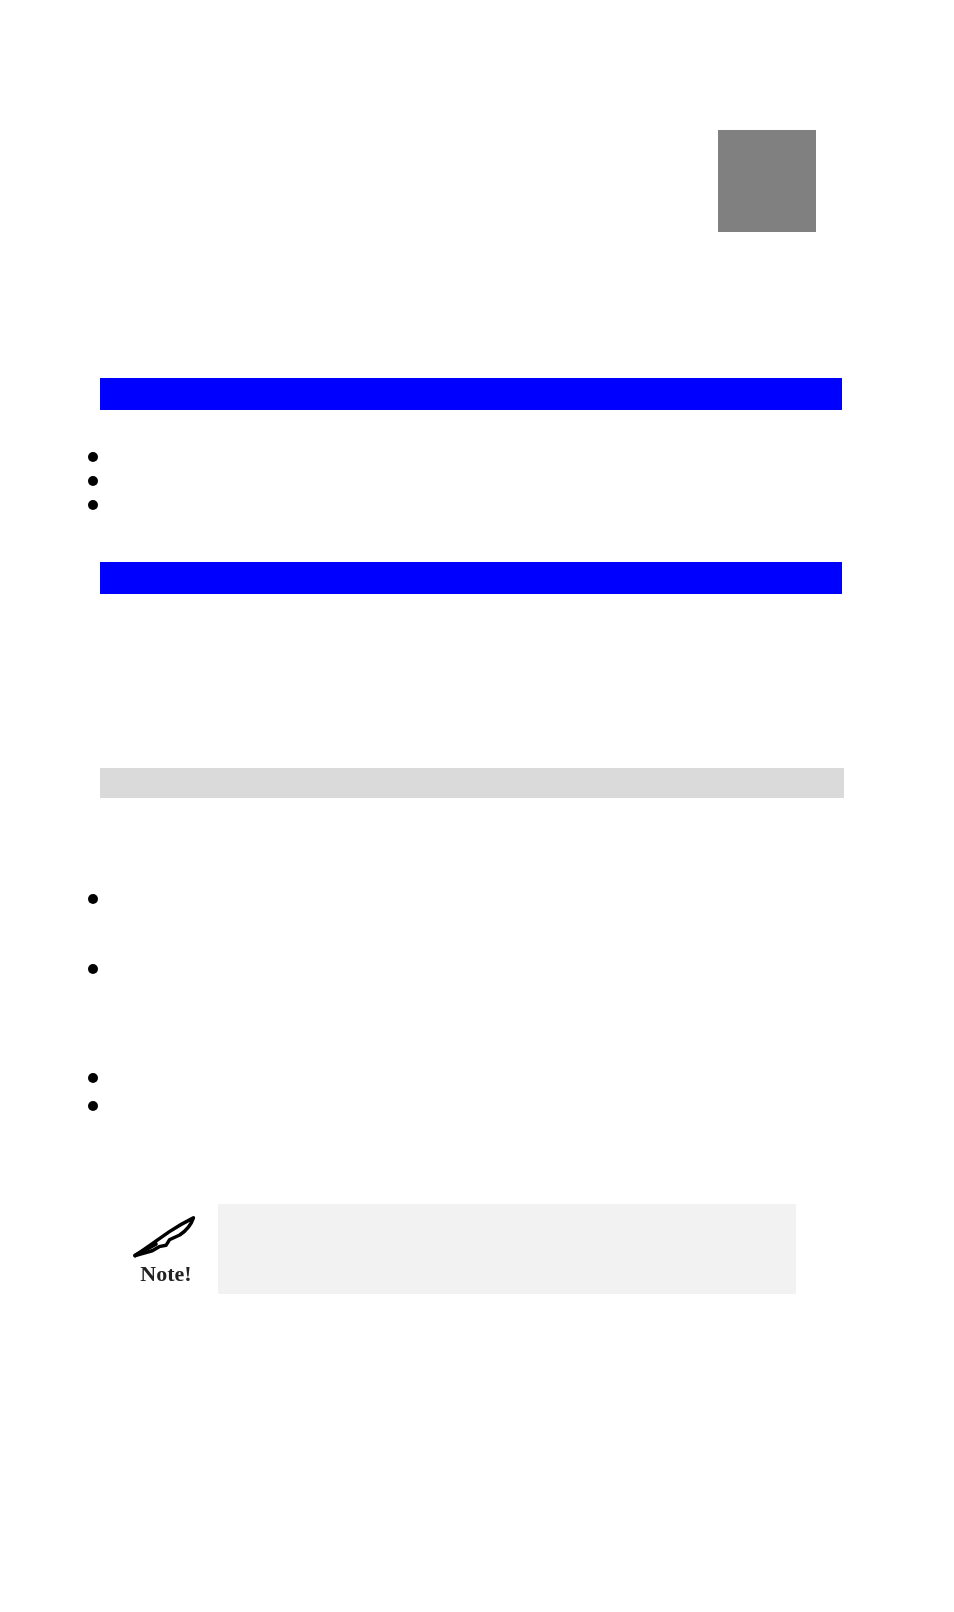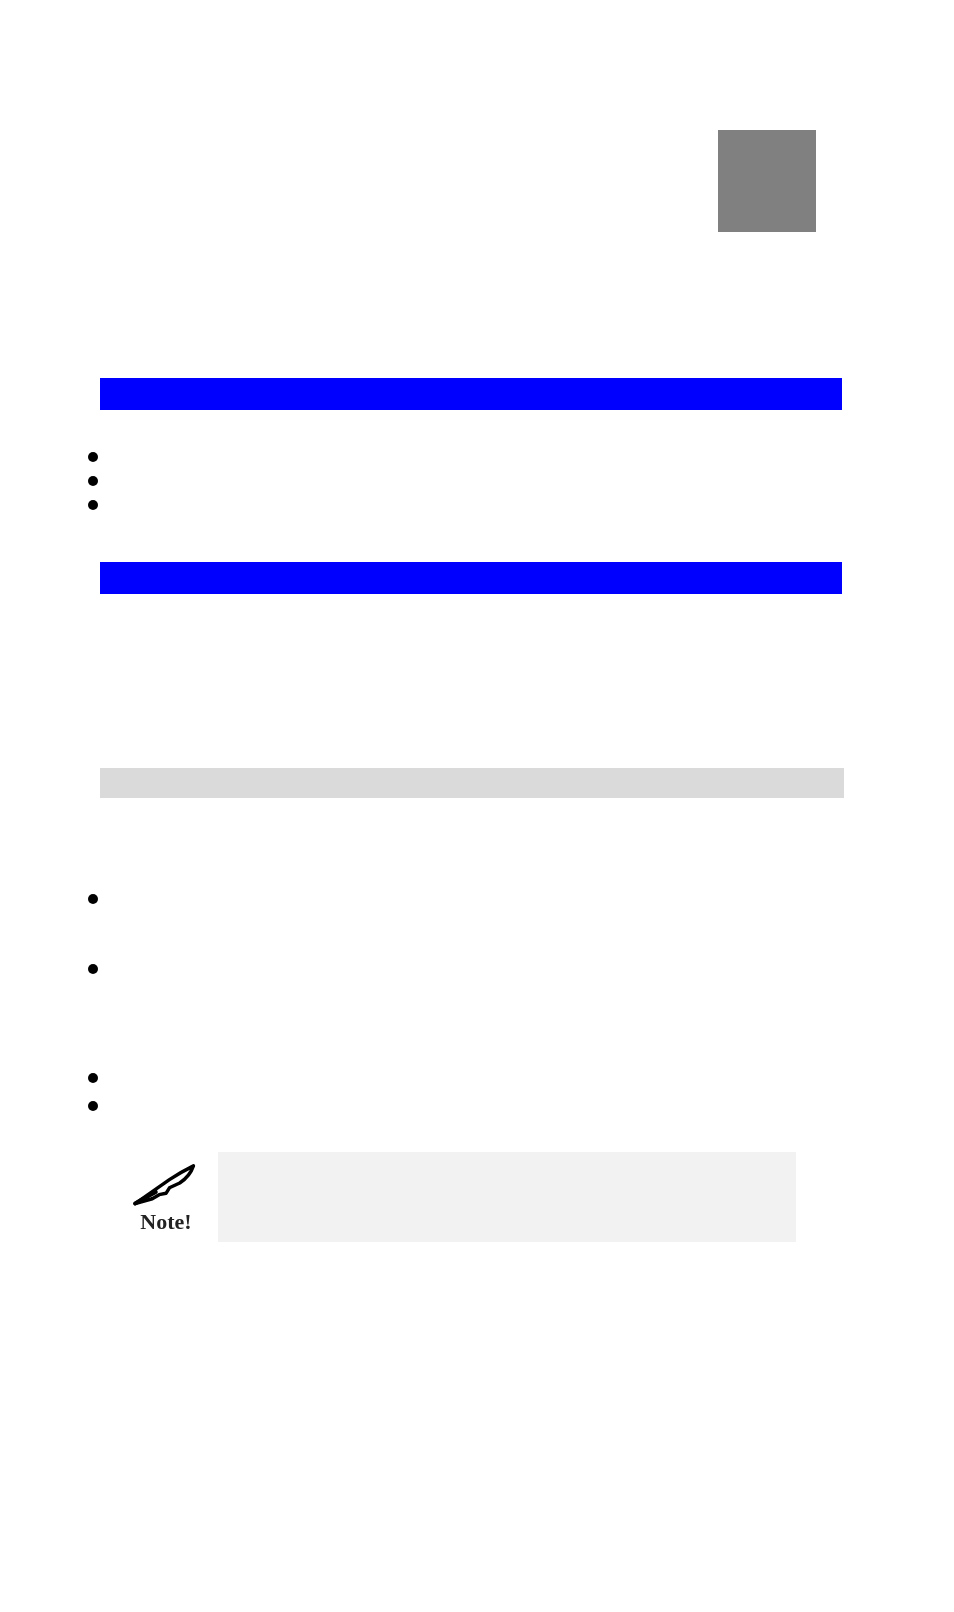--- a/index.html
+++ b/index.html
@@ -49,21 +49,21 @@
     margin-bottom: 14px;
   }
   #list1 { top: 452px; }
   #list1 li { margin-bottom: 14px; }
   #list2 { top: 894px; }
   #list2 li:nth-child(1) { margin-bottom: 60px; }
   #list3 { top: 1073px; }
   #list3 li { margin-bottom: 18px; }
   .note-row {
     position: absolute;
-    top: 1152px;
+    top: 1204px;
     left: 122px;
     right: 158px;
     display: flex;
     align-items: stretch;
   }
   .note-icon-cell {
     width: 96px;
     display: flex;
     flex-direction: column;
     align-items: center;

